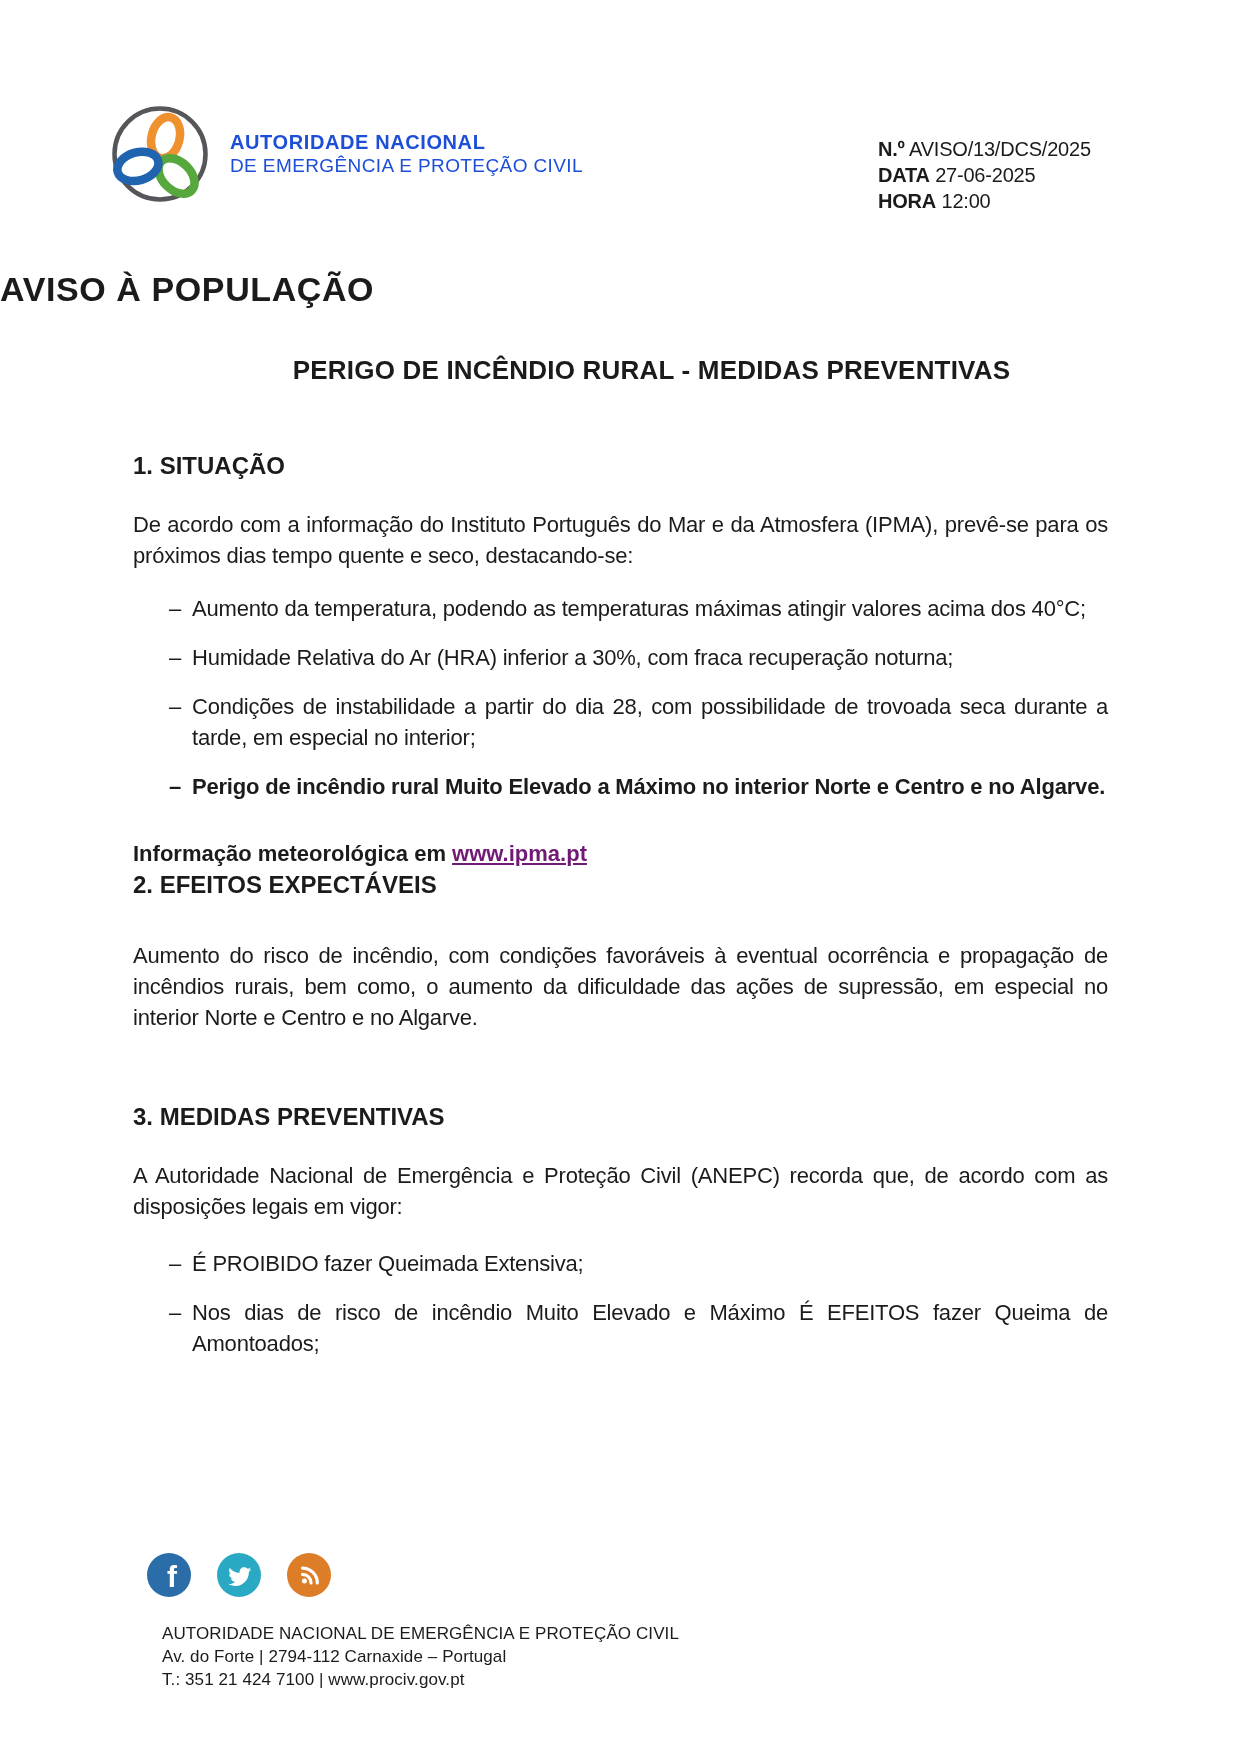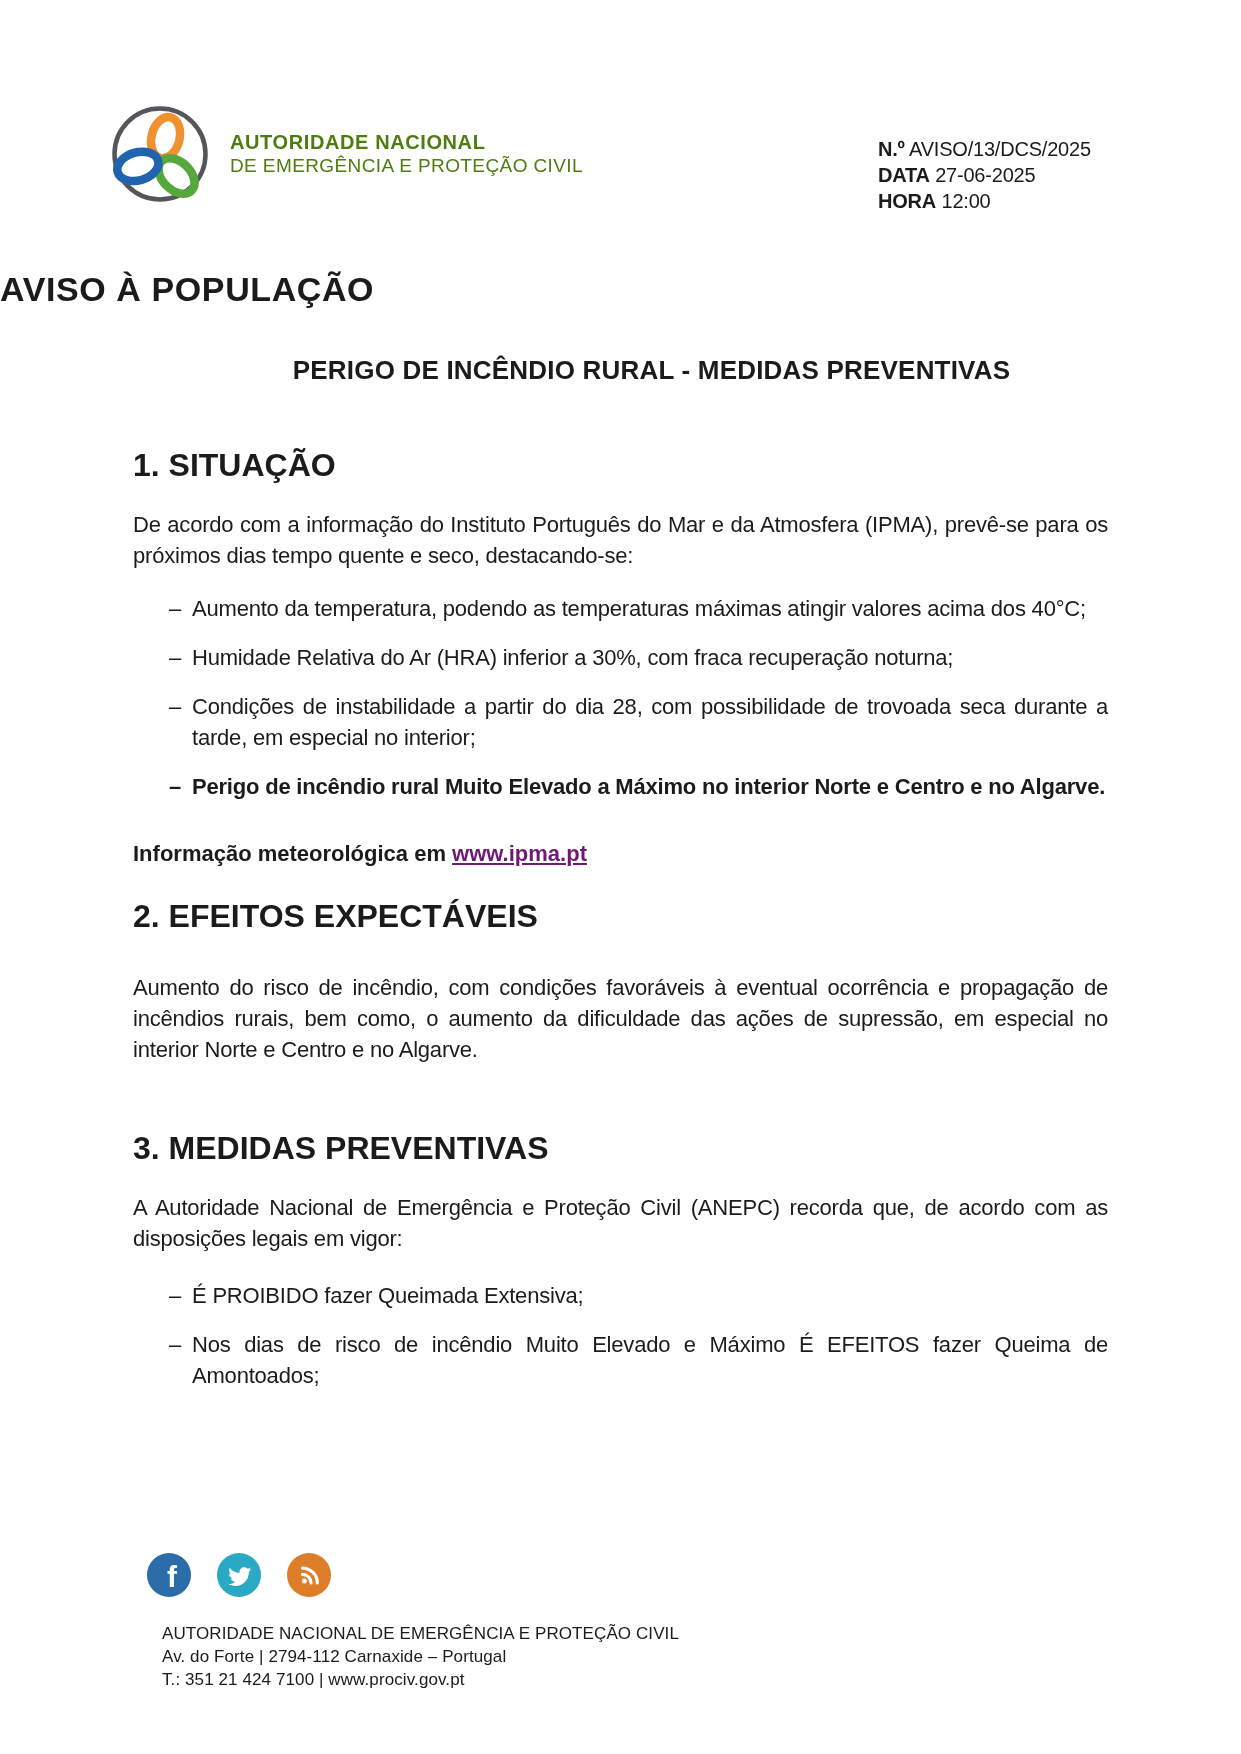--- a/index.html
+++ b/index.html
@@ -1,46 +1,46 @@
 <!DOCTYPE html>
 <html lang="pt"><head>
 <meta charset="utf-8">
 <style>
   html,body{margin:0;padding:0;background:#ffffff;}
   body{width:1241px;height:1754px;position:relative;font-family:"Liberation Sans",sans-serif;color:#1b1b1b;}
 
   
   .logo-wrap{position:absolute;left:110px;top:104px;display:flex;align-items:center;}
   .logo-svg{width:100px;height:100px;}
-  .logo-text{margin-left:20px;color:#4d7c0f;}
+  .logo-text{margin-left:20px;color:#1d4ed8;}
   .logo-text .l1{font-size:20px;font-weight:700;letter-spacing:.6px;line-height:23px;}
   .logo-text .l2{font-size:19px;font-weight:400;letter-spacing:.4px;line-height:23px;}
 
   .meta{position:absolute;left:878px;top:136px;font-size:20px;line-height:26px;letter-spacing:-.2px;white-space:nowrap;}
   .meta .lbl{font-weight:700;}
 
   
   .doc-title{position:absolute;left:0;top:270px;width:100%;font-size:34px;font-weight:700;letter-spacing:.6px;}
   .doc-subtitle{position:absolute;left:0;top:355px;width:100%;text-align:center;font-size:26px;font-weight:700;letter-spacing:.2px;padding-left:31px;}
 
   
   .content{position:absolute;left:133px;top:450px;width:975px;}
-  .sec-heading{font-size:32px;font-weight:700;line-height:31px;margin:0;}
+  .sec-heading{font-size:24px;font-weight:700;line-height:31px;margin:0;}
   .para{font-size:22px;line-height:31px;letter-spacing:-.2px;text-align:justify;margin:0;}
   #sec1-heading{margin-bottom:28px;}
   #sec1-intro{margin-bottom:22px;}
   .bullets{margin:0;}
   .bullet{display:flex;margin-bottom:18px;}
   .bullet:last-child{margin-bottom:0;}
   .bullet .marker{flex:0 0 59px;box-sizing:border-box;padding-left:36px;font-size:22px;line-height:31px;}
   .bullet .btext{flex:1;font-size:22px;line-height:31px;letter-spacing:-.2px;text-align:justify;}
   .bullet.bold .btext,.bullet.bold .marker{font-weight:700;}
   .meteo{margin-top:36px;font-size:22px;line-height:31px;font-weight:700;}
   .meteo a{color:#701a75;text-decoration:underline;cursor:pointer;}
-  #sec2-heading{margin-top:32px;margin-bottom:40px;}
+  #sec2-heading{margin-bottom:40px;}
   #sec3-heading{margin-top:68px;margin-bottom:28px;}
   #sec3-intro{margin-bottom:26px;}
 
   
   .social{position:absolute;left:147px;top:1553px;display:flex;gap:26px;}
   .icon-circle{width:44px;height:44px;border-radius:50%;display:flex;align-items:center;justify-content:center;cursor:pointer;}
   .icon-fb{background:#2a6da9;}
   .icon-tw{background:#29a9c3;}
   .icon-rss{background:#dd7d27;}
   .icon-fb .f{color:#fff;font-weight:700;font-size:30px;line-height:30px;transform:translate(3px,2px);}

